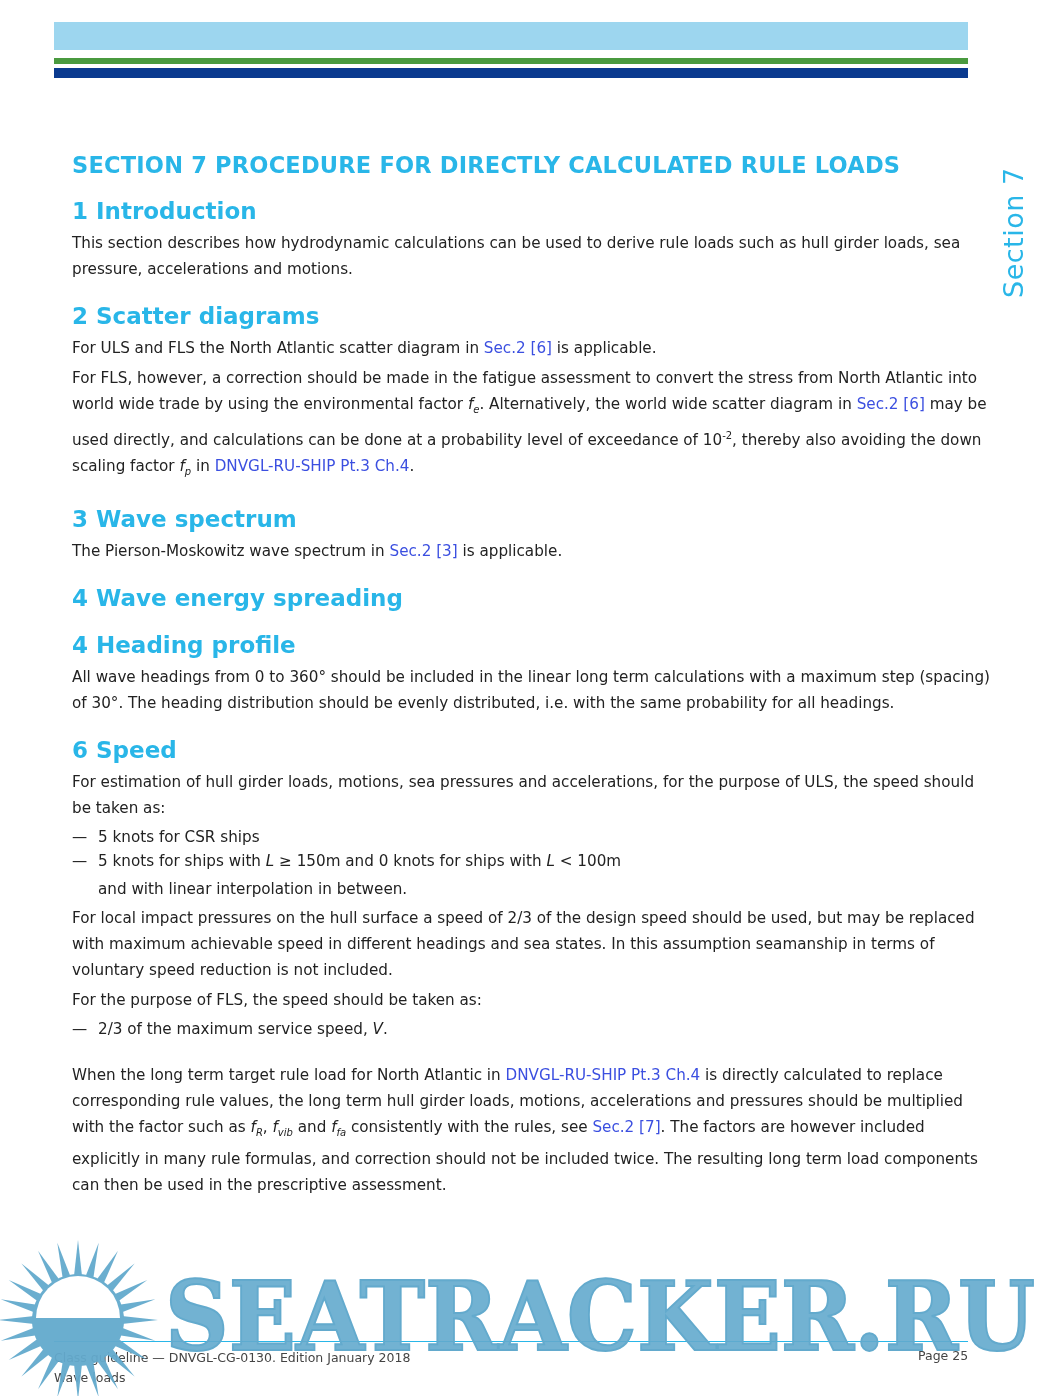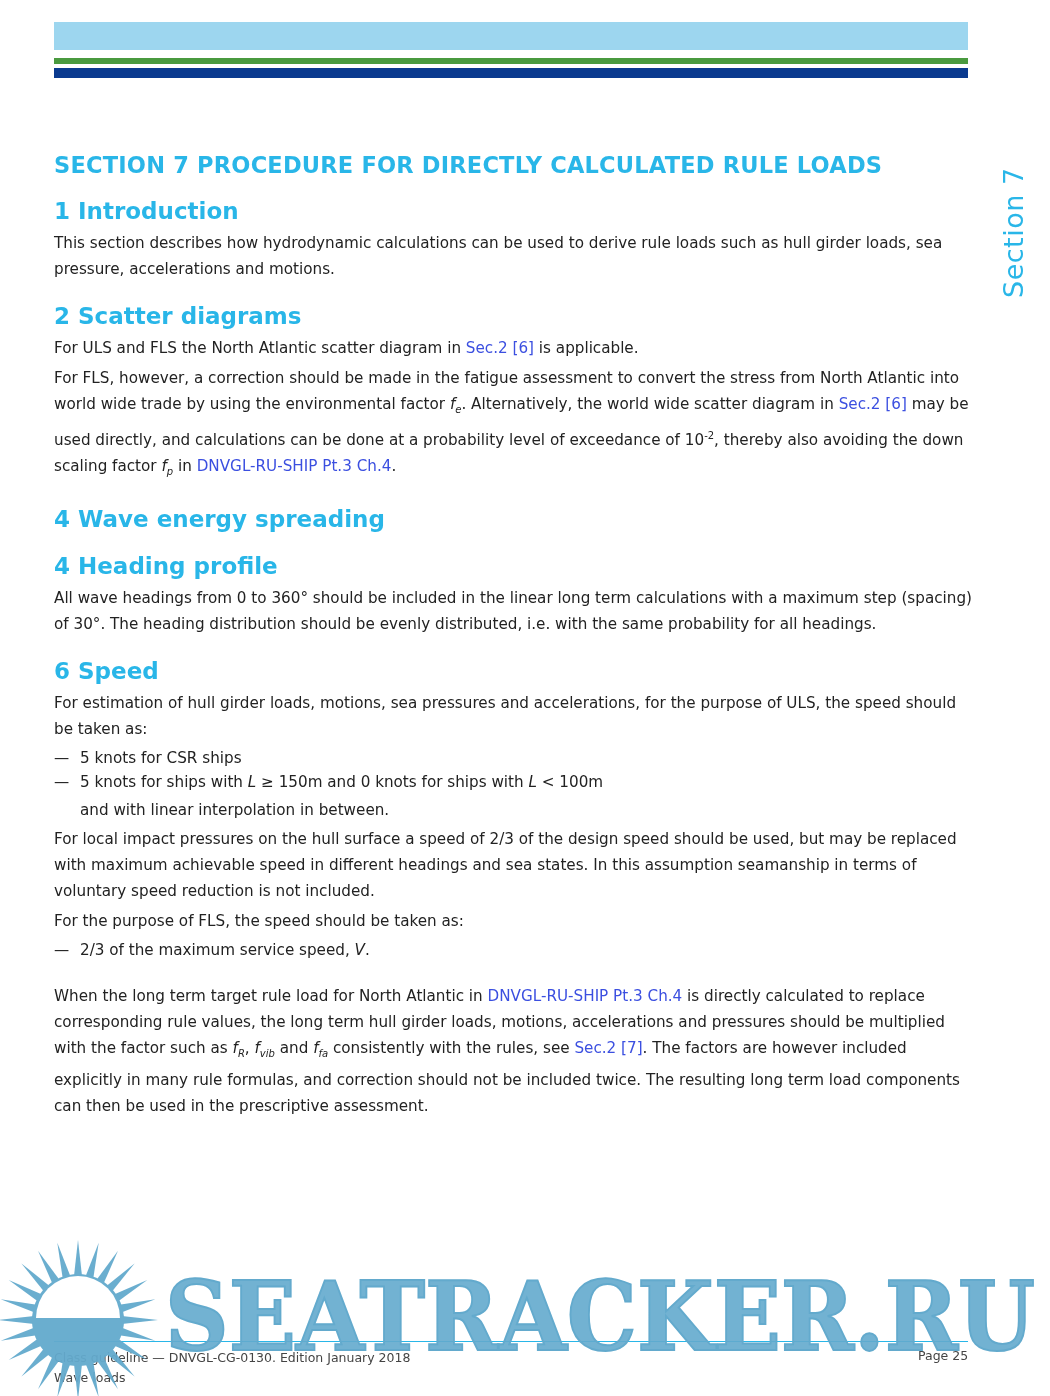--- a/index.html
+++ b/index.html
@@ -7,21 +7,21 @@
          font-family: "DejaVu Sans", sans-serif; color: #222222; }
   .bar { position: absolute; left: 54px; width: 914px; }
   .bar-light { top: 22px; height: 28px; background: #9dd6ef; }
   .bar-green { top: 58px; height: 6px; background: #4a9a3f; }
   .bar-blue  { top: 68px; height: 10px; background: #0a3a8f; }
 
   .side-label { position: absolute; left: 998px; top: 298px; transform-origin: 0 0;
                 transform: rotate(-90deg); color: #29b6e8; font-size: 27px; white-space: nowrap;
                 font-family: "DejaVu Sans", sans-serif; letter-spacing: 0.5px; }
 
-  .content { position: absolute; left: 54px; top: 152px; width: 918px; }
+  .content { position: absolute; left: 72px; top: 152px; width: 918px; }
   h1 { margin: 0 0 20px 0; color: #29b6e8; font-size: 22.5px; font-weight: bold; letter-spacing: 0.2px; }
   h2 { margin: 0 0 6px 0; color: #29b6e8; font-size: 23px; font-weight: bold; }
   p { margin: 0 0 4px 0; font-size: 15.2px; line-height: 26px; }
   .sec { margin-bottom: 21px; }
   .link { color: #3b4fe0; }
   ul.dash { list-style: none; margin: 0 0 4px 0; padding: 0; }
   ul.dash li { font-size: 15.2px; line-height: 24px; position: relative; padding-left: 26px; }
   ul.dash li .d { position: absolute; left: 0; }
   .cont { padding-left: 26px; font-size: 15.2px; line-height: 24px; margin-bottom: 4px; }
   i sub, i { font-style: italic; }
@@ -49,20 +49,24 @@
     <h2>1 Introduction</h2>
     <p>This section describes how hydrodynamic calculations can be used to derive rule loads such as hull girder loads, sea pressure, accelerations and motions.</p>
   </div>
 
   <div class="sec">
     <h2>2 Scatter diagrams</h2>
     <p><span>For ULS and FLS the North Atlantic scatter diagram in </span><span class="link">Sec.2 [6]</span><span> is applicable.</span></p>
     <p><span>For FLS, however, a correction should be made in the fatigue assessment to convert the stress from North Atlantic into world wide trade by using the environmental factor </span><i>f</i><sub><i>e</i></sub><span>. Alternatively, the world wide scatter diagram in </span><span class="link">Sec.2 [6]</span><span> may be used directly, and calculations can be done at a probability level of exceedance of 10</span><sup>-2</sup><span>, thereby also avoiding the down scaling factor </span><i>f</i><sub><i>p</i></sub><span> in </span><span class="link">DNVGL-RU-SHIP Pt.3 Ch.4</span><span>.</span></p>
   </div>
 
+  <div class="sec">
+    <h2>3 Wave spectrum</h2>
+    <p><span>The Pierson-Moskowitz wave spectrum in </span><span class="link">Sec.2 [3]</span><span> is applicable.</span></p>
+  </div>
 
   <div class="sec">
     <h2>4 Wave energy spreading</h2>
   </div>
 
   <div class="sec">
     <h2>4 Heading profile</h2>
     <p>All wave headings from 0 to 360° should be included in the linear long term calculations with a maximum step (spacing) of 30°. The heading distribution should be evenly distributed, i.e. with the same probability for all headings.</p>
   </div>
 

